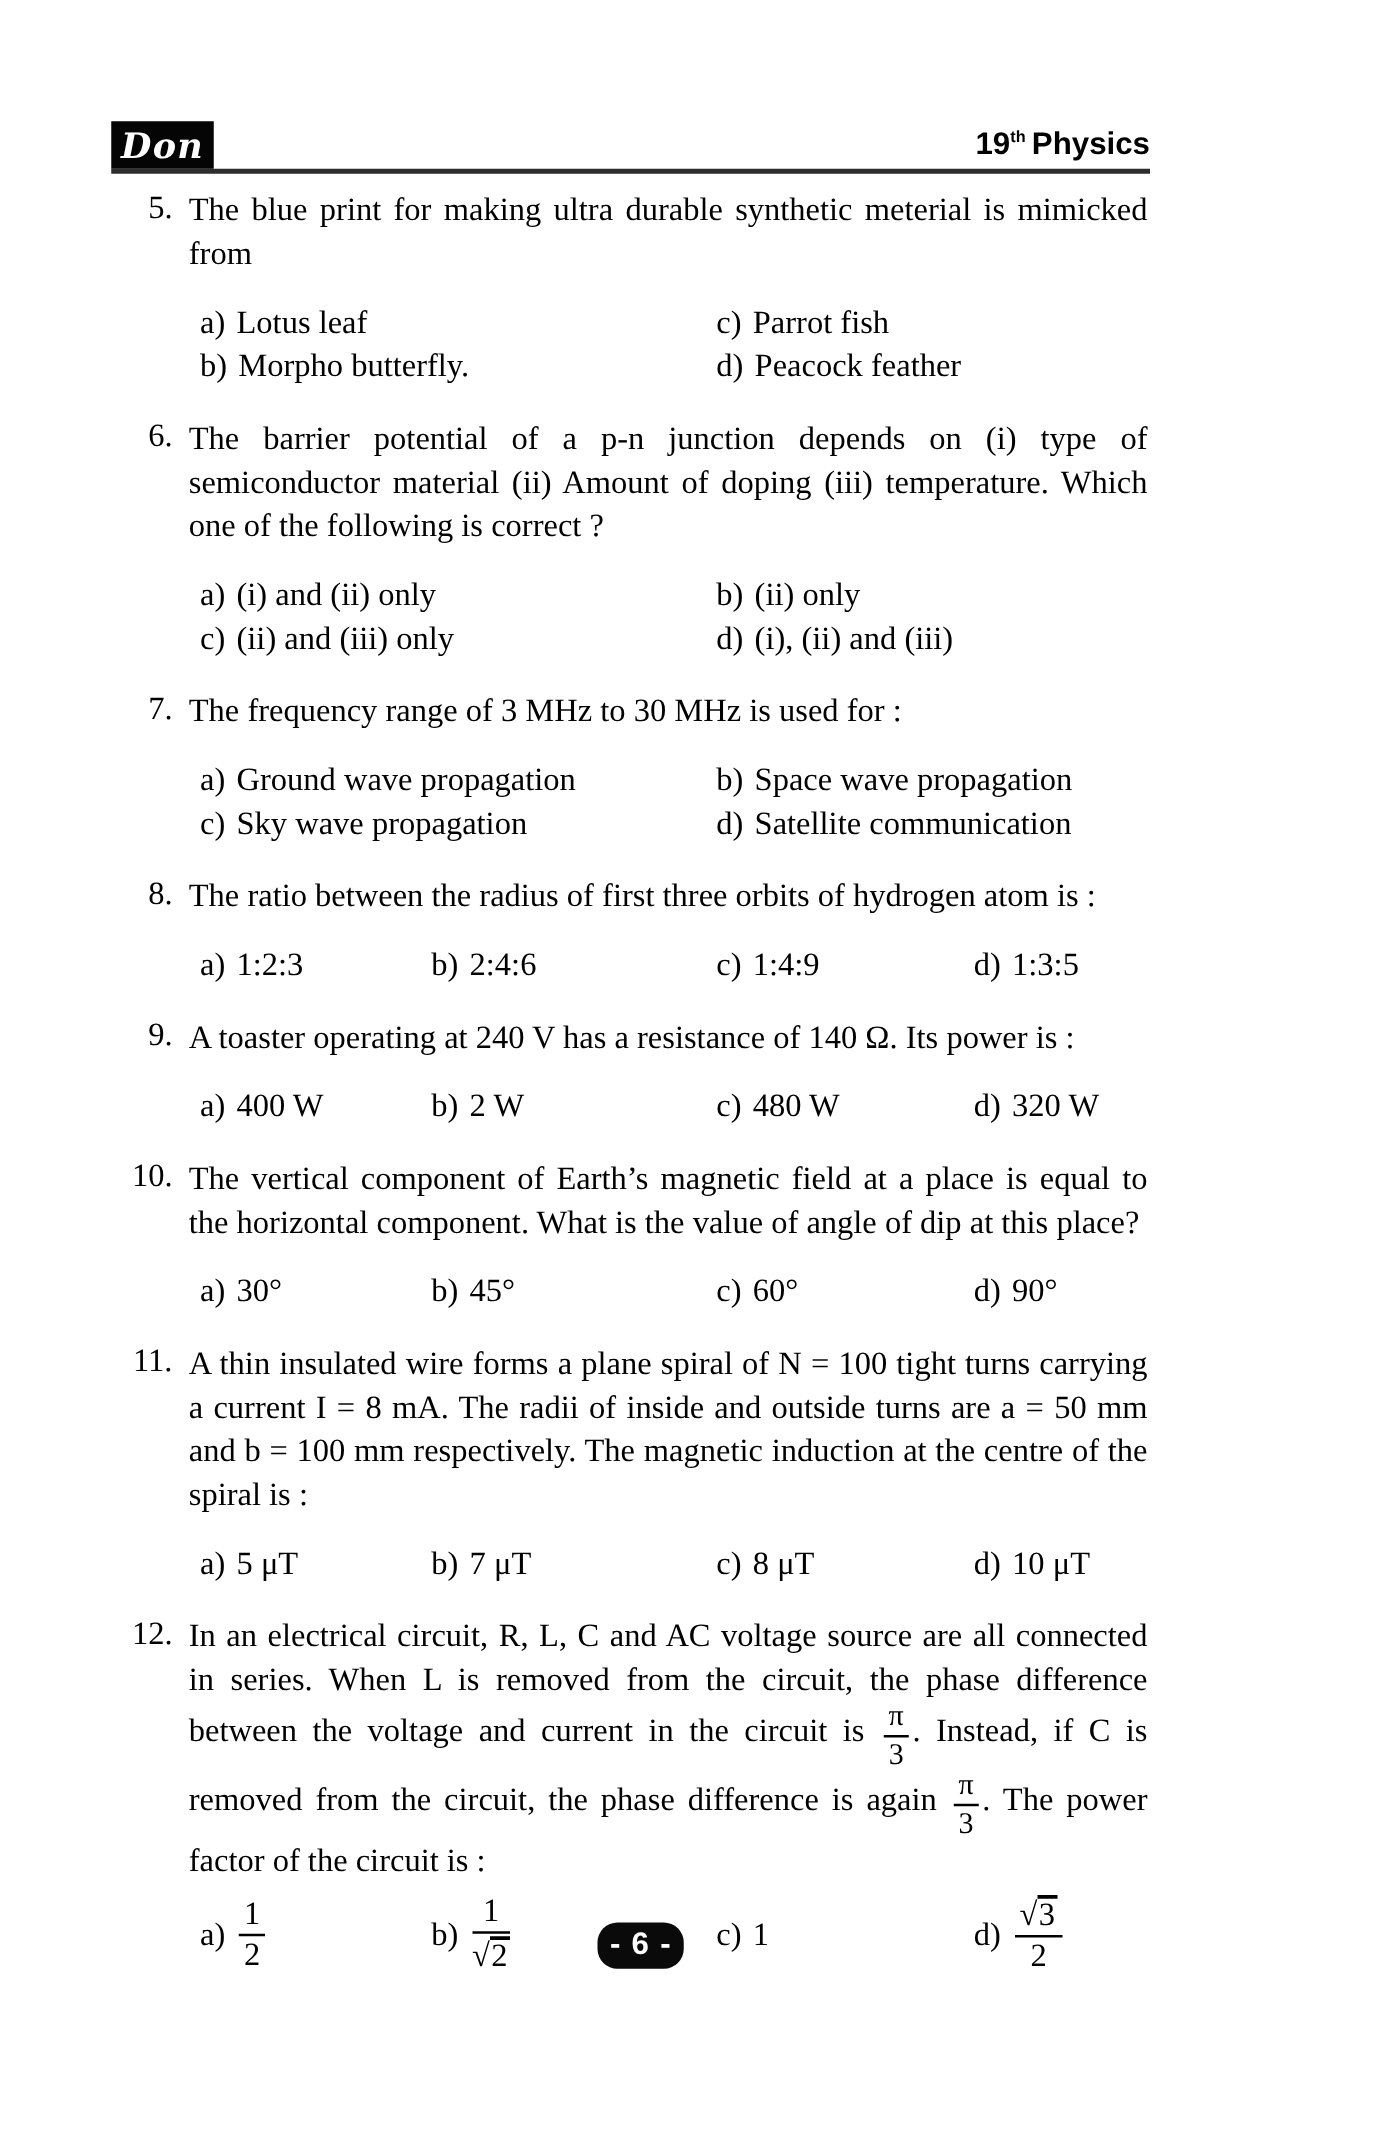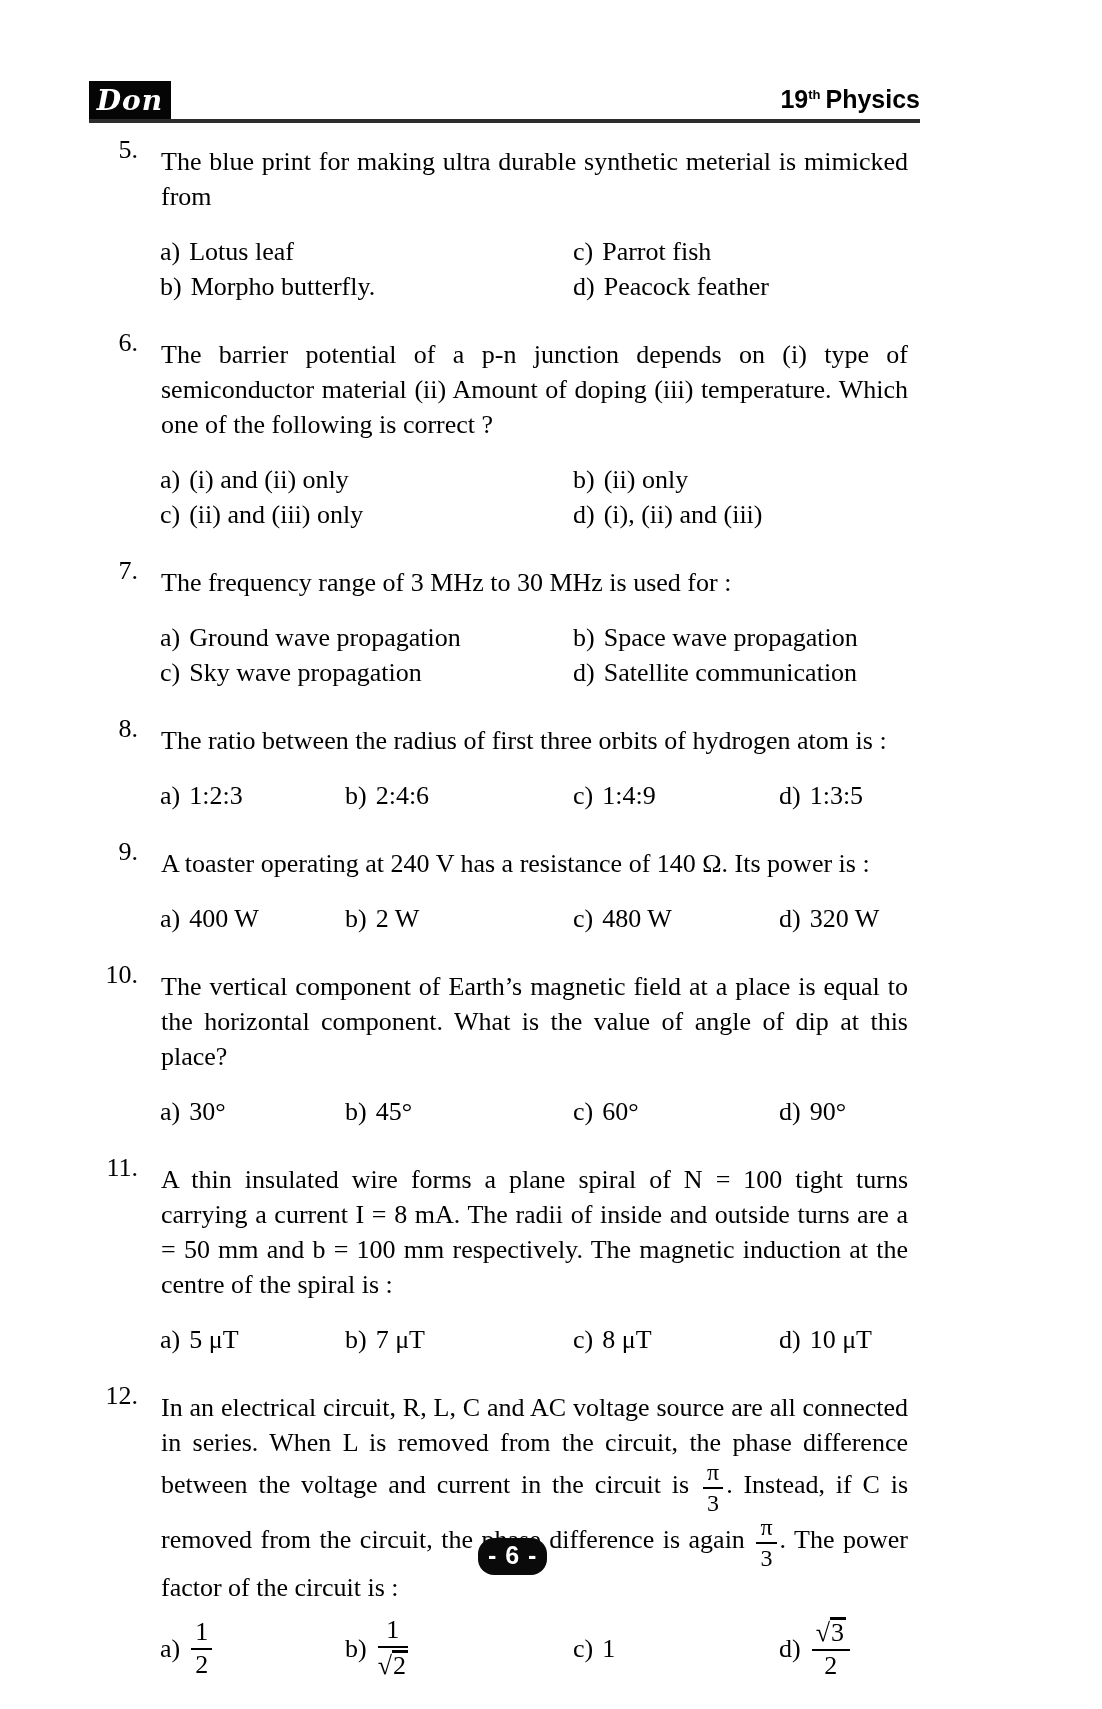--- a/index.html
+++ b/index.html
@@ -8,21 +8,21 @@
     width: 1102px;
     height: 1709px;
     background: #ffffff;
     color: #000;
     font-family: "Liberation Serif", serif;
     overflow: hidden;
   }
   .content {
     position: absolute;
     left: 89px;
-    top: 79px;
+    top: 95px;
     width: 831px;
   }
   
   .header {
     display: flex;
     justify-content: space-between;
     align-items: flex-end;
     border-bottom: 4px solid #2d2d2d;
     height: 40px;
   }
@@ -51,21 +51,21 @@
   
   .q { display: flex; margin-top: 21px; font-size: 26px; line-height: 35px; }
   .q.first { margin-top: 9px; }
   .qnum {
     flex: 0 0 60px;
     text-align: right;
     padding-right: 11px;
     box-sizing: border-box;
   }
   .qbody { flex: 1; min-width: 0; }
-  .qtext { margin: 12px; text-align: justify; }
+  .qtext { margin: 2px; text-align: justify; }
   .qtext.oneline { white-space: nowrap; text-align: left; }
   .opts { display: grid; padding-left: 11px; margin-top: 20px; }
   .opts2 { grid-template-columns: 413px 1fr; }
   .opts4 { grid-template-columns: 185px 228px 206px 1fr; }
   .opt { white-space: nowrap; }
   .opt.tall { display: flex; align-items: center; }
   .olabel { margin-right: 9px; }
   
   .frac { display: inline-block; text-align: center; line-height: 1.0; }
   .frac .num { display: block; border-bottom: 2px solid #000; padding: 0 4px 3px; }

